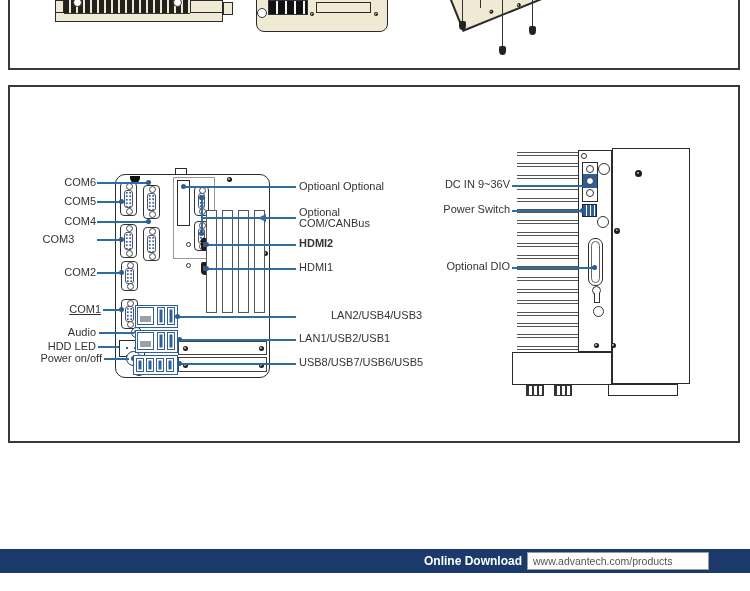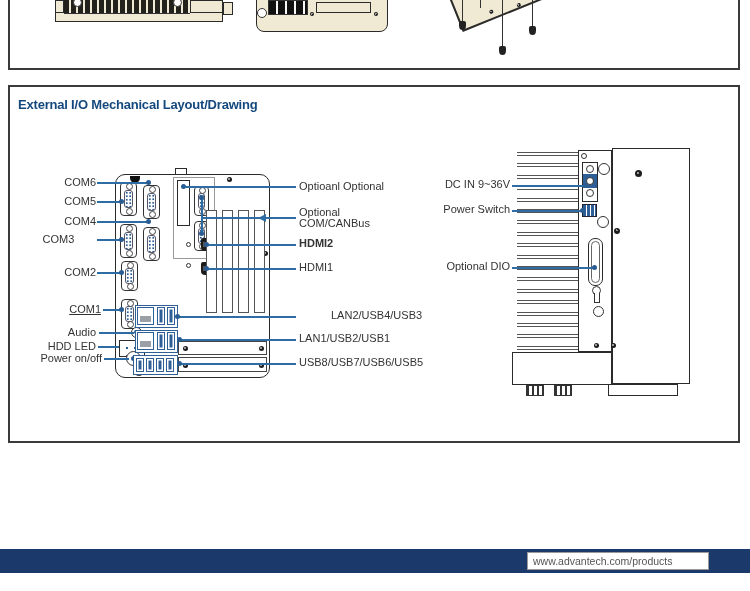--- a/index.html
+++ b/index.html
@@ -81,21 +81,20 @@
     <div style="position:absolute;left:462px;top:0;width:1px;height:22px;background:#333;"></div>
     <div style="position:absolute;left:480px;top:0;width:1px;height:8px;background:#333;"></div>
     <div style="position:absolute;left:502px;top:0;width:1px;height:47px;background:#333;"></div>
     <div style="position:absolute;left:532px;top:0;width:1px;height:27px;background:#333;"></div>
     <div style="position:absolute;left:459px;top:21px;width:7px;height:9px;background:#222;border-radius:2px 2px 50% 50%;"></div>
     <div style="position:absolute;left:499px;top:46px;width:7px;height:9px;background:#222;border-radius:2px 2px 50% 50%;"></div>
     <div style="position:absolute;left:529px;top:26px;width:7px;height:9px;background:#222;border-radius:2px 2px 50% 50%;"></div>
   </div>
 
   <div class="frame" style="left:8px;top:85px;width:728px;height:354px;"></div>
-  <div class="section-title" style="left:18px;top:97px;">External I/O Mechanical Layout/Drawing</div>
 
   <div class="layer">
     <div class="panel" style="left:115px;top:174px;width:155px;height:204px;border-radius:10px;"></div>
     <div class="panel" style="left:175px;top:168px;width:12px;height:7px;border-width:1px;"></div>
     <div style="position:absolute;left:130px;top:176px;width:10px;height:7px;background:#111;border-radius:0 0 8px 8px;"></div>
     <div class="screw" style="left:227px;top:177px;width:5px;height:5px;"></div>
     <div class="screw" style="left:263px;top:251px;width:5px;height:5px;"></div>
 
     <div class="db9" style="left:120px;top:182px;">
         <i></i>
@@ -251,17 +250,18 @@
     <div class="lead" style="left:512px;top:210px;width:70px;"></div>
       <div class="bdot" style="left:580px;top:208px;"></div>
     <div class="lead" style="left:512px;top:267px;width:83px;"></div>
       <div class="bdot" style="left:592px;top:265px;"></div>
     <div class="lbl lbl-r" style="left:430px;top:179px;width:80px;">DC IN 9~36V</div>
     <div class="lbl lbl-r" style="left:430px;top:204px;width:80px;">Power Switch</div>
     <div class="lbl lbl-r" style="left:430px;top:261px;width:80px;">Optional DIO</div>
   </div>
 
   <div class="footer-bar"></div>
+  <div class="footer-label lbl-r" style="left:384px;top:554px;width:138px;text-align:right;">Online Download</div>
   <div class="url-box">
     <div class="url-text">www.advantech.com/products</div>
   </div>
 
 </div>
 
 </body></html>

